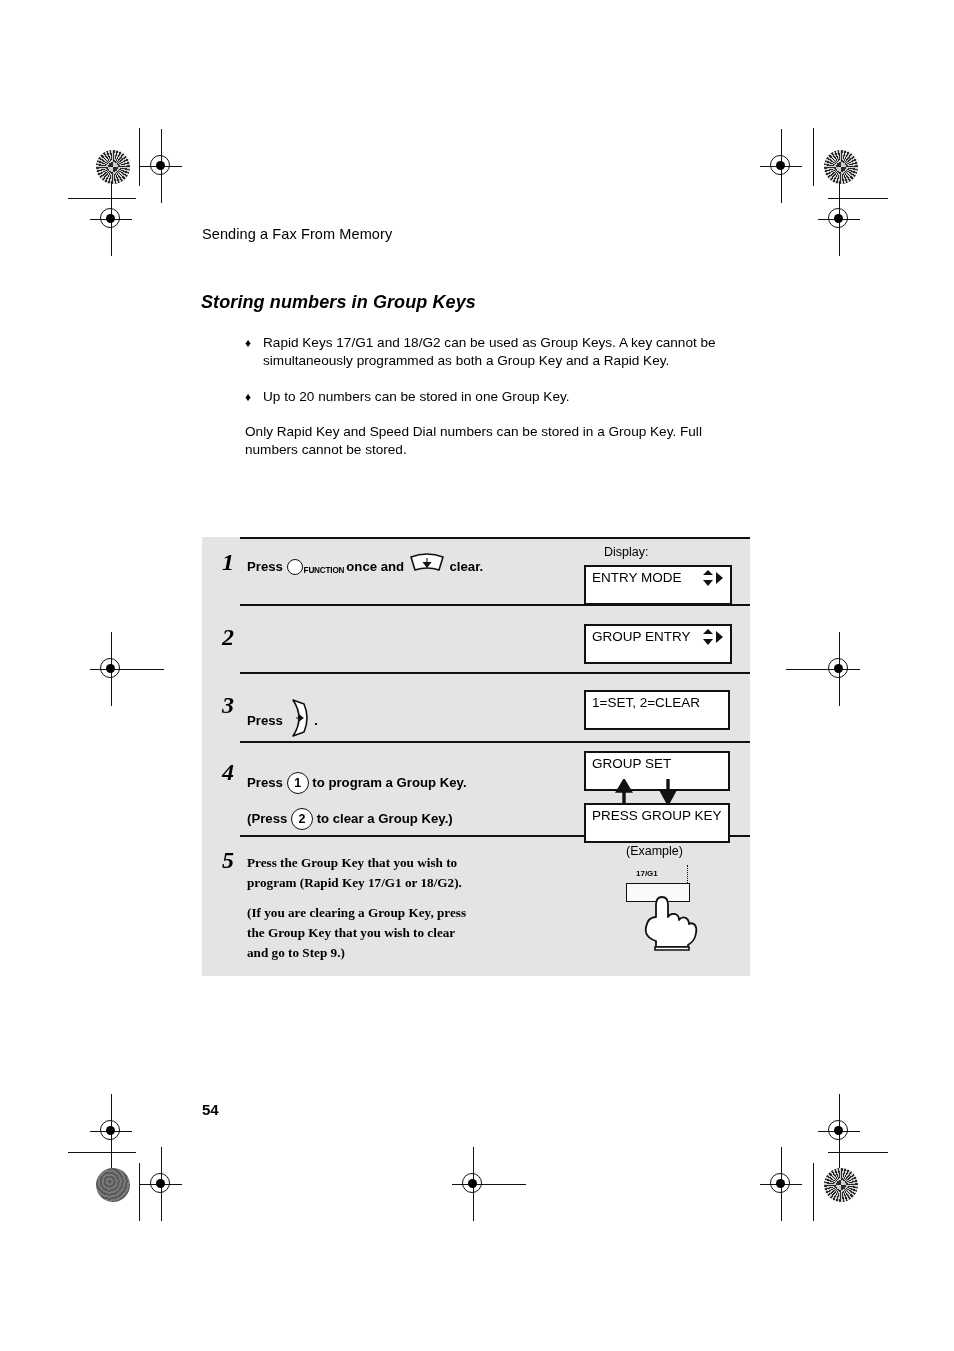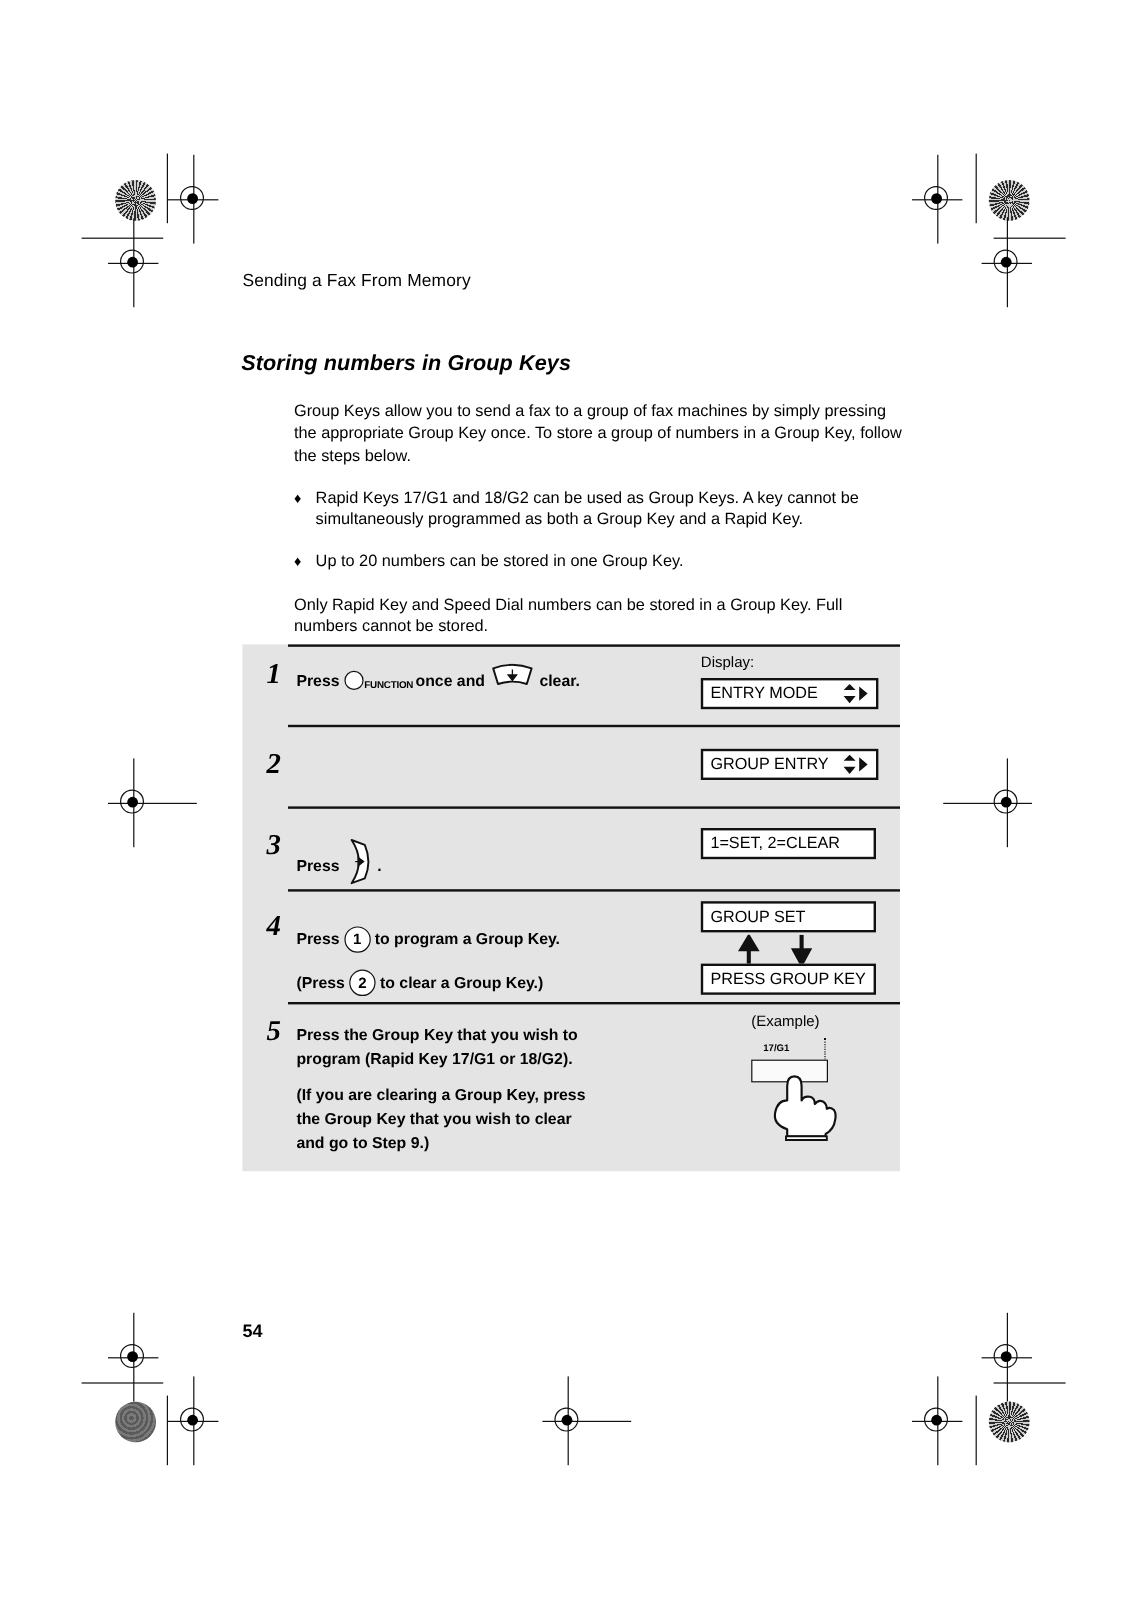--- a/index.html
+++ b/index.html
@@ -206,27 +206,28 @@
 
   
   .disp-col {
     position: absolute;
     left: 382px;
   }
   .disp-label {
     position: absolute;
     font-size: 12.5px;
     white-space: nowrap;
+    margin-left: 20px;
   }
   .lcd {
     position: absolute;
     box-sizing: border-box;
     border: 2px solid #111;
     background: #ffffff;
-    height: 26px;
+    height: 40px;
     line-height: 22px;
     font-size: 13.5px;
     padding-left: 6px;
     white-space: nowrap;
   }
   .lcd .arrows {
     position: absolute;
     right: 6px;
     top: 2px;
     width: 22px;
@@ -361,21 +362,20 @@
       <div class="circ"></div>
       <div class="dot"></div>
   </div>
   <div class="trimline" style="left:813px; top:1163px; width:1.4px; height:58px;"></div>
 </div>
 
 <div class="running-head">Sending a Fax From Memory</div>
 <div class="section-title">Storing numbers in Group Keys</div>
 
 <div class="body-block">
-  <p class="para">Group Keys allow you to send a fax to a group of fax machines by simply pressing the appropriate Group Key once. To store a group of numbers in a Group Key, follow the steps below.</p>
   <p class="bullet">
     <span class="dia">♦</span>
     <span>Rapid Keys 17/G1 and 18/G2 can be used as Group Keys. A key cannot be simultaneously programmed as both a Group Key and a Rapid Key.</span>
   </p>
   <p class="bullet">
     <span class="dia">♦</span>
     <span>Up to 20 numbers can be stored in one Group Key.</span>
   </p>
   <p class="para">Only Rapid Key and Speed Dial numbers can be stored in a Group Key. Full numbers cannot be stored.</p>
 </div>
@@ -484,21 +484,21 @@
         </svg>
       </div>
       <div class="lcd" style="top:62px; left:0px; width:146px;">
         <span>PRESS GROUP KEY</span>
       </div>
     </div>
   </div>
 
   <div class="step-row" style="top:298px; height:141px;">
     <div class="stepnum" style="top:12px;">5</div>
-    <div class="steptext" style="top:18px;">
+    <div class="steptext" style="top:18px;font-family:Liberation Serif, serif;">
       <span class="ln">Press the Group Key that you wish to</span>
       <span class="ln">program (Rapid Key 17/G1 or 18/G2).</span>
       <span class="ln" style="height:10px;">&nbsp;</span>
       <span class="ln">(If you are clearing a Group Key, press</span>
       <span class="ln">the Group Key that you wish to clear</span>
       <span class="ln">and go to Step 9.)</span>
     </div>
 
     <div class="example-wrap" style="left:382px; top:0px; width:160px; height:120px;">
       <div class="ex-caption" style="left:42px; top:9px;">(Example)</div>

